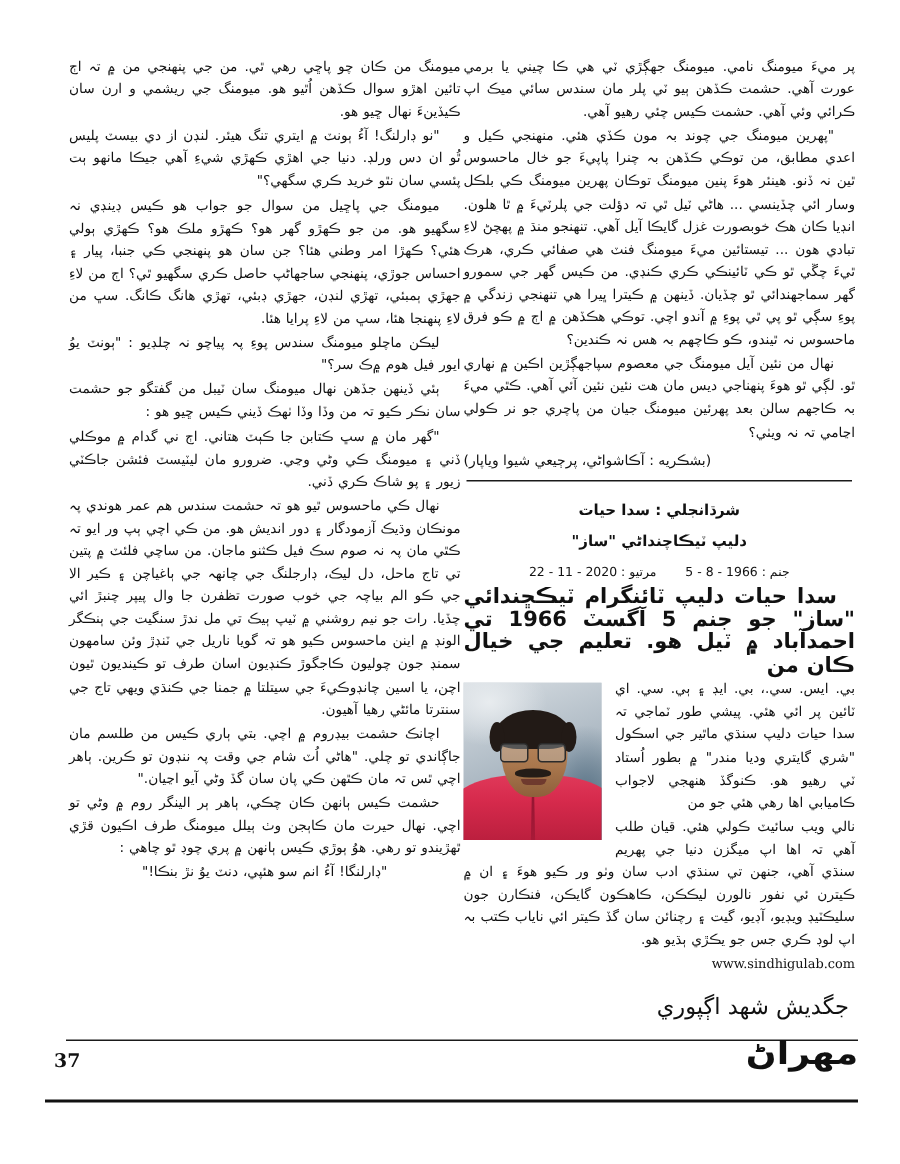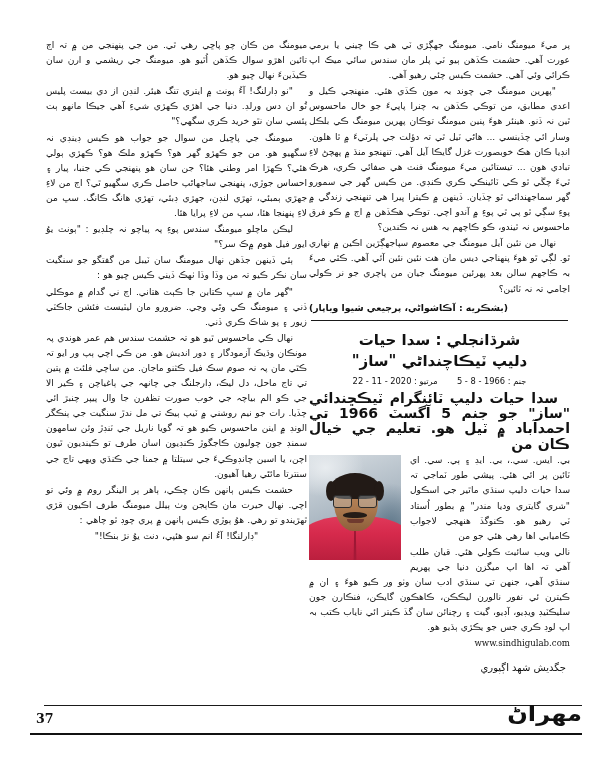--- a/index.html
+++ b/index.html
@@ -37,34 +37,34 @@
     text-align:justify;
     text-align-last:right;
     direction:rtl;
     unicode-bidi:embed;
     word-spacing:0.4px;
   }
   p.indent{text-indent:14px;}
   p.center{text-align:center;text-align-last:center;}
   .credit{
     font-size:9.3px;
-    font-weight:bold;
+    font-weight:normal;
     text-align:left;
     direction:rtl;
     margin-top:5px;
     letter-spacing:0.2px;
   }
   .rule{
     border:0;border-top:1px solid #1a1a1a;
     margin:7px 2px 9px 2px;
   }
   .headline{
     text-align:center;
     direction:rtl;
-    font-size:15px;
+    font-size:10px;
     font-weight:bold;
     line-height:21px;
     letter-spacing:0.2px;
     margin:0;
   }
   .headline .l2{display:block;}
   .dates{
     text-align:center;
     direction:rtl;
     font-size:8.3px;
@@ -150,32 +150,32 @@
     position:absolute;left:50%;top:64px;width:17px;height:4px;margin-left:-8px;
     background:#6f3a2e;border-radius:0 0 9px 9px;
   }
   .url-line{
     font-family:"DejaVu Serif","Liberation Serif",serif;
     font-size:8.6px;
     direction:ltr;
     display:inline-block;
   }
   .author{
-    font-size:10px;
+    font-size:15px;
     font-weight:normal;
     direction:rtl;
     text-align:right;
     margin-top:11px;
     padding-right:4px;
     letter-spacing:0.3px;
   }
   .footer{
     position:absolute;
-    left:30px;right:18px;bottom:41px;
-    height:30px;
+    left:30px;right:28px;bottom:41px;
+    height:42px;
   }
   .footer .line-top{
     border-top:1.1px solid #1a1a1a;
     position:absolute;left:14px;right:0;top:0;
   }
   .footer .line-bot{
     border-top:2.1px solid #111111;
     position:absolute;left:0;right:0;bottom:0;
   }
   .page-num{
@@ -195,31 +195,32 @@
 
 <div class="page">
 
   <div class="columns">
 
     <div class="col">
       <p>ميومنگ من ڪان چو پاڇي رهي ٿي. من جي پنهنجي من ۾ تہ اڄ تائين اهڙو سوال ڪڏهن اُٿيو ھو. ميومنگ جي ريشمي و ارن سان ڪيڏينءَ نهال ڇيو ھو.</p>
       <p class="indent">"نو ڊارلنگ! آءُ ٻونٽ ۾ ايتري تنگ هيئر. لنڊن از دي بيسٽ پليس ٿُو ان دس ورلڊ. دنيا جي اهڙي ڪهڙي شيءِ آهي جيڪا مانهو ٻت پئسي سان نٿو خريد ڪري سگهي؟"</p>
       <p class="indent">ميومنگ جي پاڇيل من سوال جو جواب هو ڪيس ڊينڊي نہ سگهيو هو. من جو ڪهڙو گهر هو؟ ڪهڙو ملڪ هو؟ ڪهڙي ٻولي هئي؟ ڪهڙا امر وطني هئا؟ جن سان هو پنهنجي ڪي جنبا، پيار ۽ احساس جوڙي، پنهنجي ساجهاڻپ حاصل ڪري سگهيو ٿي؟ اڄ من لاءِ جهڙي ٻمبئي، تهڙي لنڊن، جهڙي ڊبئي، تهڙي هانگ ڪانگ. سڀ من لاءِ پنهنجا هئا، سڀ من لاءِ پرايا هئا.</p>
       <p class="indent">ليڪن ماچلو ميومنگ سندس پوءِ پہ پياچو نہ چلڊيو : "ٻونٽ يوُ ايور فيل هوم ۾ڪ سر؟"</p>
-      <p class="indent">ٻئي ڏينهن جڏهن نهال ميومنگ سان ٽيبل من گفتگو جو سنگيت سان نڪر ڪيو تہ من وڏا وڏا ٺهڪ ڏيني ڪيس ڇيو هو :</p>
+      <p class="indent">ٻئي ڏينهن جڏهن نهال ميومنگ سان ٽيبل من گفتگو جو حشمت سان نڪر ڪيو تہ من وڏا وڏا ٺهڪ ڏيني ڪيس ڇيو هو :</p>
       <p class="indent">"گهر مان ۾ سڀ ڪتابن جا ڪٻٽ هتاني. اڄ ني گدام ۾ موڪلي ڏني ۽ ميومنگ ڪي وڻي وڃي. ضرورو مان ليٽيسٽ فئشن جاڪٽي زيور ۽ پو شاڪ ڪري ڏني.</p>
       <p class="indent">نهال ڪي ماحسوس ٿيو هو تہ حشمت سندس هم عمر هوندي پہ مونڪان وڌيڪ آزمودگار ۽ دور انديش هو. من ڪي اچي ٻپ ور ايو تہ ڪٿي مان پہ نہ صوم سڪ فيل ڪثنو ماجان. من ساچي فلئٽ ۾ پتين تي تاج ماحل، دل ليڪ، ڊارجلنگ جي چانهہ جي ٻاغياچن ۽ ڪير الا جي ڪو الم بياچہ جي خوب صورت تظفرن جا وال پيپر چنبڙ ائي چڏيا. رات جو نيم روشني ۾ ٽيپ ٻيڪ تي مل ندڙ سنگيت جي ٻنڪگر الونڊ ۾ اينن ماحسوس ڪيو هو تہ گويا ناريل جي ٽنڊڙ وئن سامهون سمنڊ جون چوليون ڪاجگوڙ ڪنڊيون اسان طرف تو ڪينديون ٿيون اچن، يا اسين چانڊوڪيءَ جي سيتلتا ۾ جمنا جي ڪنڌي ويهي تاج جي سنترتا مائڻي رهيا آهيون.</p>
+      <p class="indent">اچانڪ حشمت بيڊروم ۾ اچي. بتي ٻاري ڪيس من طلسم مان جاڳاندي تو چلي. "هاڻي اُٽ شام جي وقت پہ ننڊون تو ڪرين. ٻاهر اچي ٿس تہ مان ڪٿهن ڪي پان سان گڏ وڻي آيو اڃيان."</p>
       <p class="indent">حشمت ڪيس ٻانهن ڪان چڪي، ٻاهر ٻر الينگر روم ۾ وڻي تو اچي. نهال حيرت مان ڪاٻجن وٺ ٻيلل ميومنگ طرف اڪيون قڙي ٿهڙيندو تو رهي. هوُ ٻوڙي ڪيس ٻانهن ۾ پري چوڊ ٿو چاهي :</p>
       <p class="center">"ڊارلنگا! آءُ انم سو هئپي، دنٽ يوُ نڙ بنڪا!"</p>
     </div>
 
     <div class="col">
       <p>پر ميءَ ميومنگ نامي. ميومنگ جهڳڙي ٽي هي ڪا چيني يا برمي عورت آهي. حشمت ڪڏهن ٻيو ٽي پلر مان سندس سائي ميڪ اپ ڪرائي وئي آهي. حشمت ڪيس چئي رهيو آهي.</p>
       <p class="indent">"پهرين ميومنگ جي چوند بہ مون ڪڏي هئي. منهنجي ڪيل و اعدي مطابق، من توڪي ڪڏهن بہ چنرا پاپيءَ جو خال ماحسوس ٿين نہ ڏنو. هينئر هوءَ پنين ميومنگ توڪان پهرين ميومنگ ڪي بلڪل وسار ائي چڏينسي ... هاڻي ٽيل ٿي تہ دؤلت جي پلرٽيءَ ۾ ٿا هلون. انڊيا ڪان هڪ خوبصورت غزل گايڪا آيل آهي. تنهنجو منڌ ۾ پهچڻ لاءِ تبادي هون ... تيستائين ميءَ ميومنگ فنٽ هي صفائي ڪري، هرڪ ٿيءَ چڱي ٿو ڪي ٽائينڪي ڪري ڪنڊي. من ڪيس گهر جي سمورو گهر سماجهندائي ٿو چڏيان. ڏينهن ۾ ڪيترا ڀيرا هي تنهنجي زندگي ۾ پوءِ سڳي ٿو پي ٿي پوءِ ۾ آندو اچي. توڪي هڪڏهن ۾ اڄ ۾ ڪو فرق ماحسوس نہ ٿيندو، ڪو ڪاچهم بہ هس نہ ڪندين؟</p>
-      <p class="indent">نهال من نئين آيل ميومنگ جي معصوم سپاجهڳڙين اڪين ۾ نهاري ٿو. لڳي ٿو هوءَ پنهناجي ديس مان هت نئين نئين آئي آهي. ڪٿي ميءَ بہ ڪاجهم سالن بعد پهرئين ميومنگ جيان من پاچري جو نر ڪولي اڃامي تہ نہ ٽائين؟</p>
+      <p class="indent">نهال من نئين آيل ميومنگ جي معصوم سپاجهڳڙين اڪين ۾ نهاري ٿو. لڳي ٿو هوءَ پنهناجي ديس مان هت نئين نئين آئي آهي. ڪٿي ميءَ بہ ڪاجهم سالن بعد پهرئين ميومنگ جيان من پاچري جو نر ڪولي اڃامي تہ نہ ويٺي؟</p>
 
       <div class="credit">(بشڪريه : آڪاشواڻي، پرڄيعي شيوا وياپار)</div>
 
       <hr class="rule">
 
       <div class="headline">
         <span class="l1">شرڌانجلي : سدا حيات</span>
         <span class="l2">دليپ ٽيڪاچنداڻي "ساز"</span>
       </div>
 

